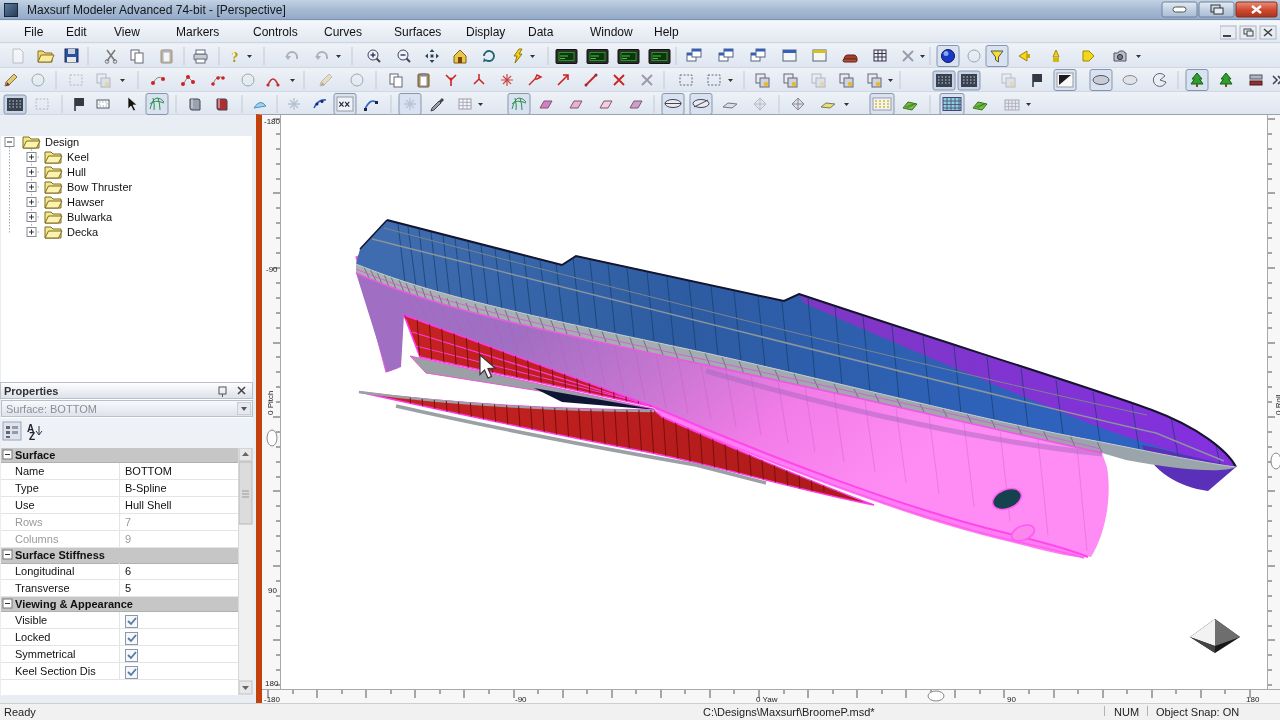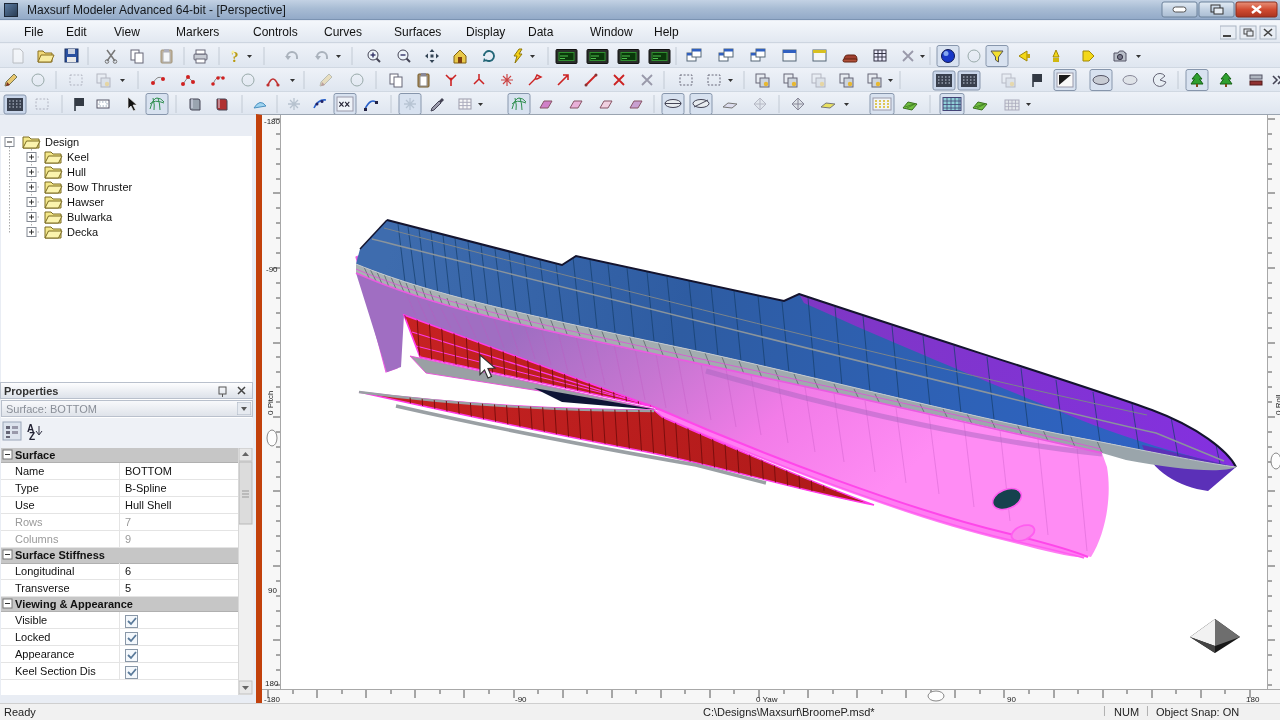--- a/index.html
+++ b/index.html
@@ -5,21 +5,21 @@
 .titlebar{position:absolute;left:0;top:0;width:1280px;height:20px;background:linear-gradient(#c3d2e4,#a8bcd4 45%,#93aac8);border-bottom:1px solid #7b93b2}
 .menubar{position:absolute;left:0;top:21px;width:1280px;height:22px;background:linear-gradient(#f4f7fb,#e2e8f1);border-bottom:1px solid #cdd5e0}
 .menubar span{position:absolute;top:4px;font-size:12px;color:#111}
 .tbrow{position:absolute;left:0;width:1280px;height:24px;background:linear-gradient(#eef2f8,#dfe6f0);border-bottom:1px solid #d0d8e2}
 .statusbar{position:absolute;left:0;top:703px;width:1280px;height:17px;background:#f1f1f1;border-top:1px solid #cfcfcf;font-size:11px;color:#222}
 .panel-title{position:absolute;left:0;width:253px;height:17px;background:linear-gradient(#fdfdfe,#dde2ea);border:1px solid #b9c0cc;font-size:11px;font-weight:bold;color:#333;padding:2px 0 0 3px}
 .white{background:#fff}
 </style></head><body>
 <div class="titlebar">
  <div style="position:absolute;left:4px;top:3px;width:14px;height:14px;background:linear-gradient(135deg,#5a7aa0,#2a3d55);border:1px solid #1c2737"></div>
- <div style="position:absolute;left:27px;top:3px;font-size:12px;color:#15181c">Maxsurf Modeler Advanced 64-bit - [Perspective]</div>
+ <div style="position:absolute;left:27px;top:3px;font-size:12px;color:#15181c">Maxsurf Modeler Advanced 74-bit - [Perspective]</div>
  <svg style="position:absolute;right:0;top:0" width="120" height="20">
    <defs>
         <linearGradient id="closeg" x1="0" y1="0" x2="0" y2="1">
           <stop offset="0" stop-color="#e8927a"></stop>
           <stop offset="0.5" stop-color="#d14c32"></stop>
           <stop offset="1" stop-color="#aa3420"></stop>
         </linearGradient>
    <linearGradient id="capg" x1="0" y1="0" x2="0" y2="1">
           <stop offset="0" stop-color="#e3ecf5"></stop>
           <stop offset="0.5" stop-color="#c2d1e2"></stop>
@@ -668,21 +668,21 @@
           </svg></span>
       </div>
       <div style="position:absolute;left:0;top:181px;width:237px;height:17px;border-bottom:1px solid #e4e4e4;font-size:11px;color:#111">
         <span style="position:absolute;left:14px;top:2px">Locked</span>
         <span style="position:absolute;left:118px;top:0px;border-left:1px solid #e4e4e4;padding:2px 0 0 5px;height:17px"><svg width="13" height="13" style="margin-top:1px">
             <rect x="0.5" y="0.5" width="12" height="12" fill="#f4f8fc" stroke="#8a98a8"></rect>
             <path d="M3 6 l3 3 l5 -6" stroke="#5a7a9a" stroke-width="1.8" fill="none"></path>
           </svg></span>
       </div>
       <div style="position:absolute;left:0;top:198px;width:237px;height:17px;border-bottom:1px solid #e4e4e4;font-size:11px;color:#111">
-        <span style="position:absolute;left:14px;top:2px">Appearance</span>
+        <span style="position:absolute;left:14px;top:2px">Symmetrical</span>
         <span style="position:absolute;left:118px;top:0px;border-left:1px solid #e4e4e4;padding:2px 0 0 5px;height:17px"><svg width="13" height="13" style="margin-top:1px">
             <rect x="0.5" y="0.5" width="12" height="12" fill="#f4f8fc" stroke="#8a98a8"></rect>
             <path d="M3 6 l3 3 l5 -6" stroke="#5a7a9a" stroke-width="1.8" fill="none"></path>
           </svg></span>
       </div>
       <div style="position:absolute;left:0;top:215px;width:237px;height:17px;border-bottom:1px solid #e4e4e4;font-size:11px;color:#111">
         <span style="position:absolute;left:14px;top:2px">Keel Section Dis</span>
         <span style="position:absolute;left:118px;top:0px;border-left:1px solid #e4e4e4;padding:2px 0 0 5px;height:17px"><svg width="13" height="13" style="margin-top:1px">
             <rect x="0.5" y="0.5" width="12" height="12" fill="#f4f8fc" stroke="#8a98a8"></rect>
             <path d="M3 6 l3 3 l5 -6" stroke="#5a7a9a" stroke-width="1.8" fill="none"></path>

